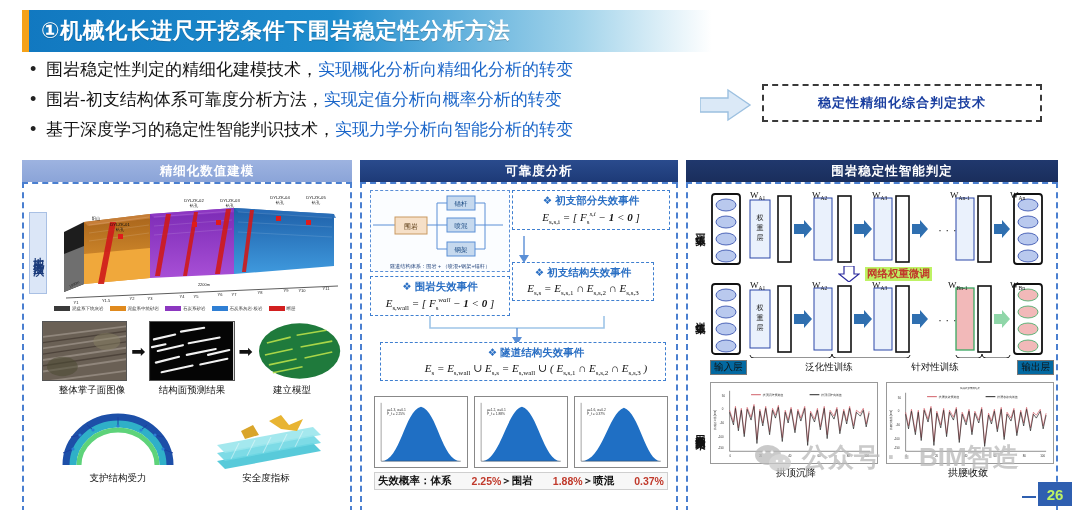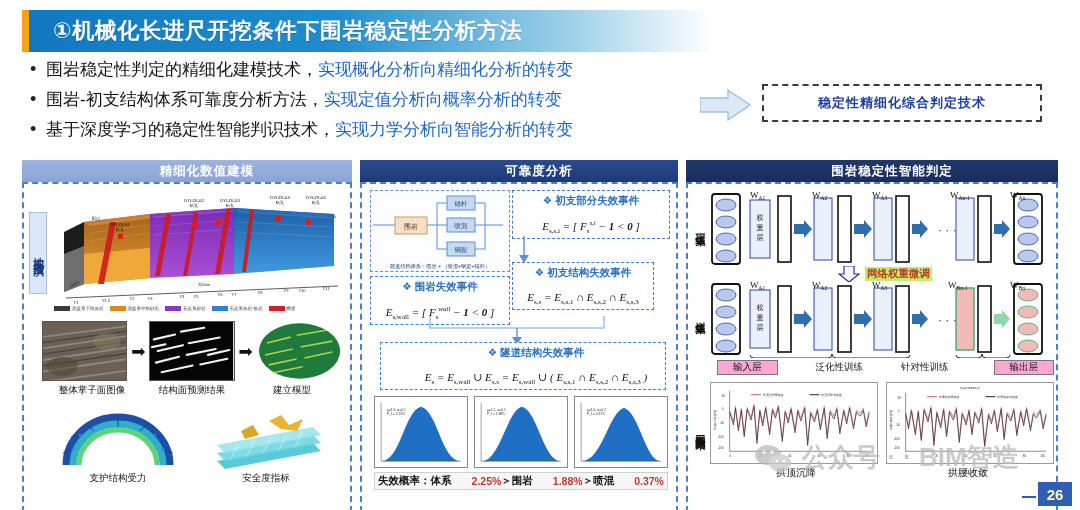--- a/index.html
+++ b/index.html
@@ -24,21 +24,21 @@
     display: flex; align-items: center;
   }
   .title-accent {
     width: 7px; height: 42px; background: #f5a21a; flex: 0 0 7px;
   }
   .title-text {
     color: #ffffff;
     font-size: 22px;
     font-weight: bold;
     letter-spacing: 0.5px;
-    padding-left: 24px;
+    padding-left: 12px;
     white-space: nowrap;
     text-shadow: 0 1px 0 rgba(0,0,0,.18);
   }
 
   
   .bullets {
     position: absolute;
     left: 30px; top: 58px;
     width: 690px;
   }
@@ -164,21 +164,21 @@
   }
   .fbox-title {
     font-size: 10.5px; color: #2a6fc4; font-weight: bold;
     text-align: center; white-space: nowrap;
   }
   .fbox-title .dia { color: #2a6fc4; margin-right: 3px; }
   .fbox-eq {
     font-family: "Liberation Serif", "DejaVu Serif", serif;
     font-style: italic;
     font-size: 11px; color: #111; text-align: center;
-    margin-top: 11px; white-space: nowrap;
+    margin-top: 2px; white-space: nowrap;
   }
   .fbox-eq sub { font-size: 7px; font-style: normal; }
   .fbox-eq sup { font-size: 7px; }
 
   #fb-partial { left: 150px; top: 6px;  width: 158px; }
   #fb-rock    { left: 8px;   top: 92px; width: 140px; }
   #fb-struct  { left: 150px; top: 78px; width: 142px; }
   #fb-tunnel  { left: 18px;  top: 158px; width: 286px; padding-left: 31px; }
 
   .hist-row {
@@ -216,21 +216,21 @@
   .nn-tune-text {
     font-size: 10.5px; font-weight: bold; color: #c0392b;
     background: #bef264; padding: 0 2px;
     white-space: nowrap;
   }
   .nn-footer {
     position: absolute; left: 22px; top: 176px; width: 344px;
     display: flex; justify-content: space-between; align-items: center;
     font-size: 9.5px; color: #111; white-space: nowrap;
   }
-  .nn-footer .boxed { border: 1px solid #777; background:#f9a8d4; padding: 0 15px; margin-left: 7px; }
+  .nn-footer .boxed { border: 1px solid #777; background:#0369a1; padding: 0 3px; }
 
   .pred-row {
     position: absolute; left: 22px; top: 198px; width: 344px; height: 82px;
     display: flex; justify-content: space-between;
   }
   .pred-chart { width: 168px; height: 82px; border: 1px solid #999; background: #fff; }
   .pred-caps {
     position: absolute; left: 22px; top: 282px; width: 344px;
     display: flex; font-size: 10px; color: #111; text-align: center;
   }
@@ -242,21 +242,21 @@
     display: flex; align-items: center; gap: 8px;
     font-size: 26px; font-weight: bold; color: #b9b9b9;
     opacity: .75; white-space: nowrap; pointer-events: none;
   }
   .wm-logo { width: 42px; height: 32px; }
 
   
   .pagenum {
     position: absolute; right: 8px; bottom: 4px;
     width: 34px; height: 24px;
-    background: #2f5fb0; color: #fef9c3;
+    background: #2f5fb0; color: #bef264;
     display: flex; align-items: center; justify-content: center;
     font-size: 15px; font-weight: bold;
   }
   .page-tick {
     position: absolute; right: 44px; bottom: 12px;
     width: 14px; height: 2px; background: #2f5fb0;
   }
 </style>
 </head>
 <body>

